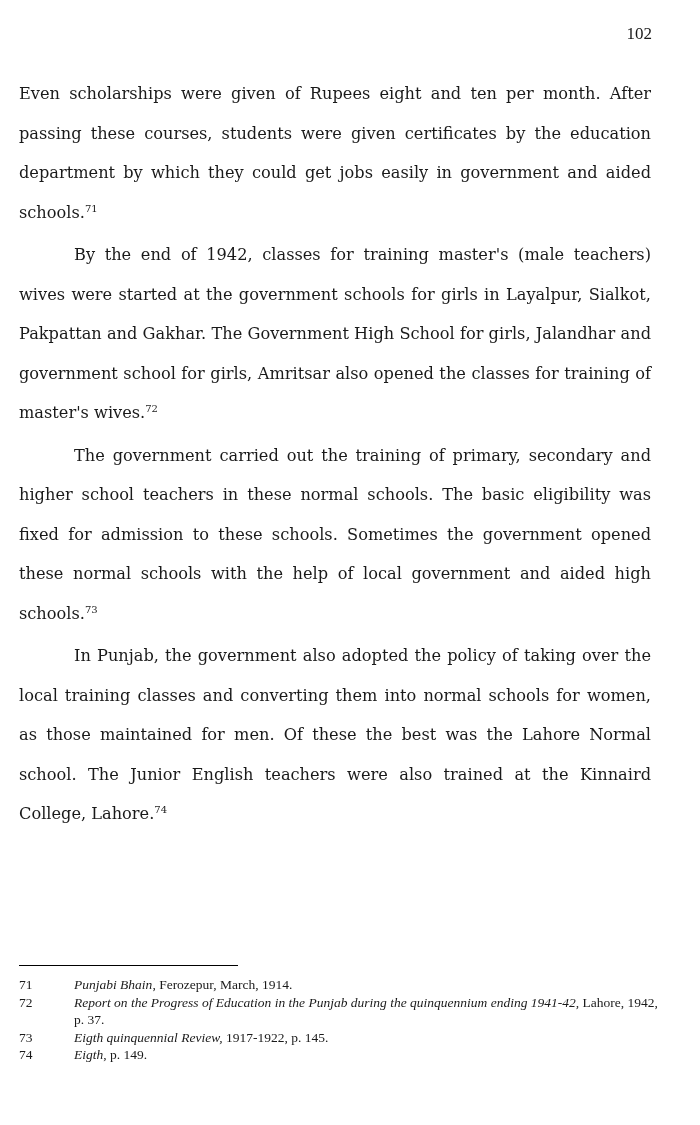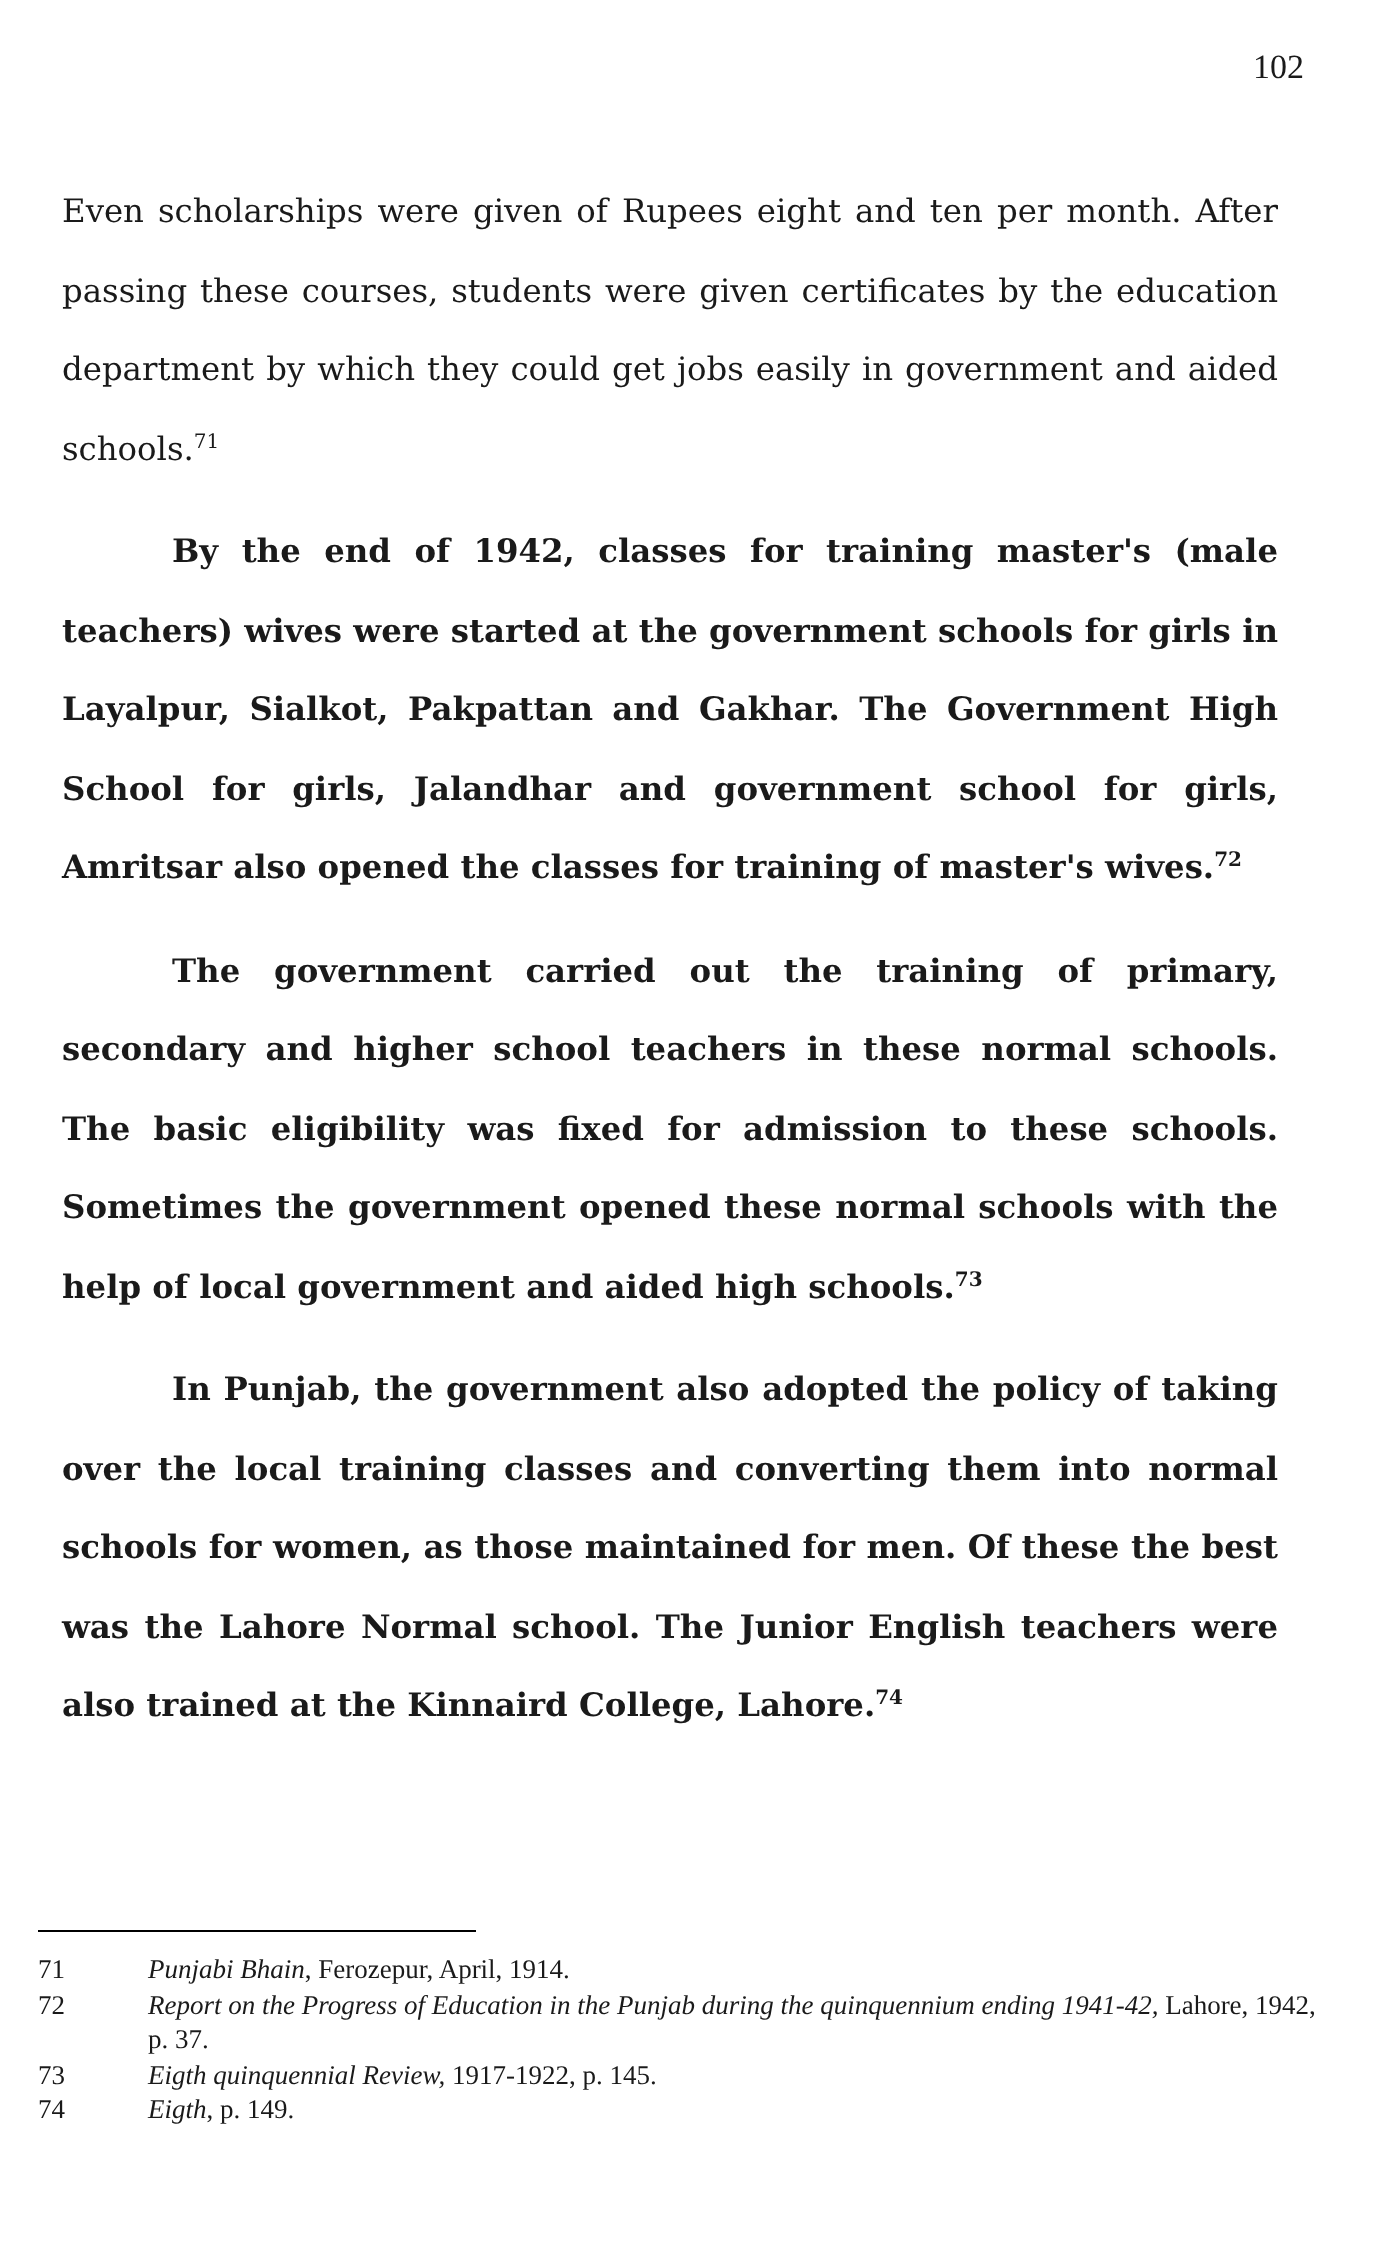--- a/index.html
+++ b/index.html
@@ -1,21 +1,21 @@
 <!DOCTYPE html>
 <html><head>
 <meta charset="utf-8">
 <style>
   html, body { margin: 0; padding: 0; background: #ffffff; }
   body { width: 700px; height: 1125px; position: relative; overflow: hidden; color: #1a1a1a; }
   .page { position: absolute; left: 0; top: 0; width: 700px; height: 1125px; background: #fff; }
   .page-number { position: absolute; top: 24px; right: 48px; font-family: "Liberation Serif", serif; font-size: 17px; }
   .body-text { position: absolute; left: 19px; top: 74px; width: 632px; font-family: "DejaVu Serif", serif; font-size: 16.2px; line-height: 39.5px; }
-  .para { margin: 12px; text-align: justify; text-align-last: left; }
-  .para.indent { text-indent: 55px; font-weight: bold; }
+  .para { margin: 0; text-align: justify; text-align-last: left; }
+  .para.indent { text-indent: 55px; }
   .para + .para { margin-top: 3px; }
   sup { font-size: 10px; line-height: 0; vertical-align: 6px; }
   .rule { position: absolute; left: 19px; top: 965px; width: 219px; height: 0; border-top: 1.5px solid #000; }
   .footnotes { position: absolute; left: 19px; top: 976px; width: 640px; font-family: "Liberation Serif", serif; font-size: 13.5px; line-height: 17.5px; }
   .fn { display: flex; }
   .fn-num { width: 55px; flex: none; }
   .fn-text { flex: 1; }
   .fn-text i { font-style: italic; text-align: right; }
 </style>
 </head>
@@ -29,21 +29,21 @@
     <p class="para indent"><span>By the end of 1942, classes for training master's (male teachers) wives were started at the government schools for girls in Layalpur, Sialkot, Pakpattan and Gakhar.  The Government High School for girls, Jalandhar and government school for girls, Amritsar also opened the classes for training of master's wives.</span><sup>72</sup></p>
     <p class="para indent"><span>The government carried out the training of primary, secondary and higher school teachers in these normal schools.  The basic eligibility was fixed for admission to these schools.  Sometimes the government opened these normal schools with the help of local government and aided high schools.</span><sup>73</sup></p>
     <p class="para indent"><span>In Punjab, the government also adopted the policy of taking over the local training classes and converting them into normal schools for women, as those maintained for men.  Of these the best was the Lahore Normal school.  The Junior English teachers were also trained at the Kinnaird College, Lahore.</span><sup>74</sup></p>
   </div>
 
   <div class="rule"></div>
 
   <div class="footnotes">
     <div class="fn">
       <span class="fn-num">71</span>
-      <span class="fn-text"><i>Punjabi Bhain</i><span>, Ferozepur, April, 1914.</span></span>
+      <span class="fn-text"><i>Punjabi Bhain</i><span>, Ferozepur, March, 1914.</span></span>
     </div>
     <div class="fn">
       <span class="fn-num">72</span>
       <span class="fn-text"><i>Report on the Progress of Education in the Punjab during the quinquennium ending 1941-42,</i><span> Lahore, 1942, p. 37.</span></span>
     </div>
     <div class="fn">
       <span class="fn-num">73</span>
       <span class="fn-text"><i>Eigth quinquennial Review,</i><span> 1917-1922, p. 145.</span></span>
     </div>
     <div class="fn">

